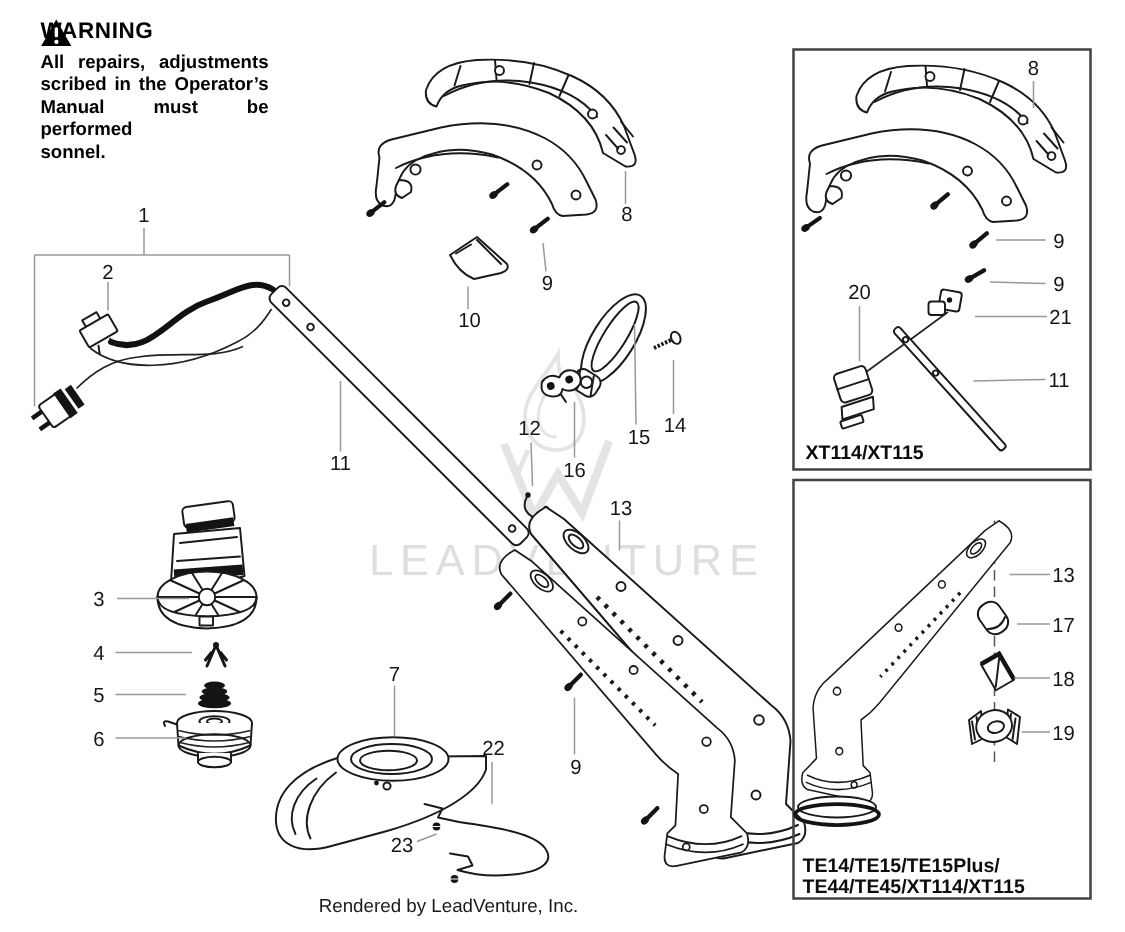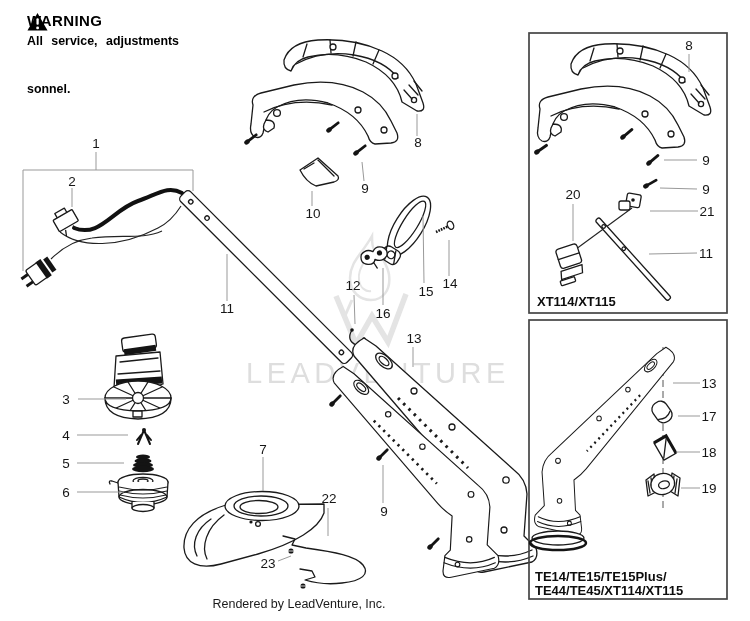--- a/index.html
+++ b/index.html
@@ -17,21 +17,21 @@
   .wm-t{font:29px "Liberation Sans",sans-serif;fill:#dedede;letter-spacing:4.5px;}
   .wm-g{stroke:#e4e4e4;fill:none;}
   .box{fill:none;stroke:#454545;stroke-width:1.7;}
   .vent{stroke:#1a1a1a;stroke-width:3;stroke-dasharray:2.5,5;fill:none;}
   .dash{stroke:#555;stroke-width:1;stroke-dasharray:7,4;fill:none;}
   .warning{position:absolute;left:27px;top:12px;width:152px;color:#000;}
   .warning-header{display:flex;align-items:flex-end;gap:8px;margin-bottom:5px;}
   .warning-title{font:bold 15px "Liberation Sans",sans-serif;letter-spacing:.4px;}
   .warning-body div{font:bold 12.4px/15px "Liberation Sans",sans-serif;
      text-align:justify;text-align-last:justify;}
-  .warning-body div:last-child{text-align-last:left;margin-top:33px;}
+  .warning-body div:last-child{text-align-last:left;}
   .footer{position:absolute;left:0;top:597px;width:598px;text-align:center;
      font:12.5px "Liberation Sans",sans-serif;color:#1a1a1a;}
 </style>
 </head>
 <body>
 
 <div id="stage">
 
 <svg width="750" height="621" viewBox="0 0 750 621">
   <defs>
@@ -346,19 +346,21 @@
   <div class="warning">
     <div class="warning-header">
       <svg width="21" height="20" viewBox="0 0 22 20">
         <polygon points="11,0.5 21.5,19 0.5,19" fill="#000"></polygon>
         <rect x="9.9" y="6" width="2.4" height="7" rx="1.1" fill="#fff"></rect>
         <circle cx="11.1" cy="16.2" r="1.5" fill="#fff"></circle>
       </svg>
       <span class="warning-title">WARNING</span>
     </div>
     <div class="warning-body">
-      <div>All service, adjustments</div>
+      <div>All repairs, adjustments</div>
+      <div>scribed in the Operator’s</div>
+      <div>Manual must be performed</div>
       <div>sonnel.</div>
     </div>
   </div>
 
   <div class="footer">Rendered by LeadVenture, Inc.</div>
 </div>
 
 </body></html>

